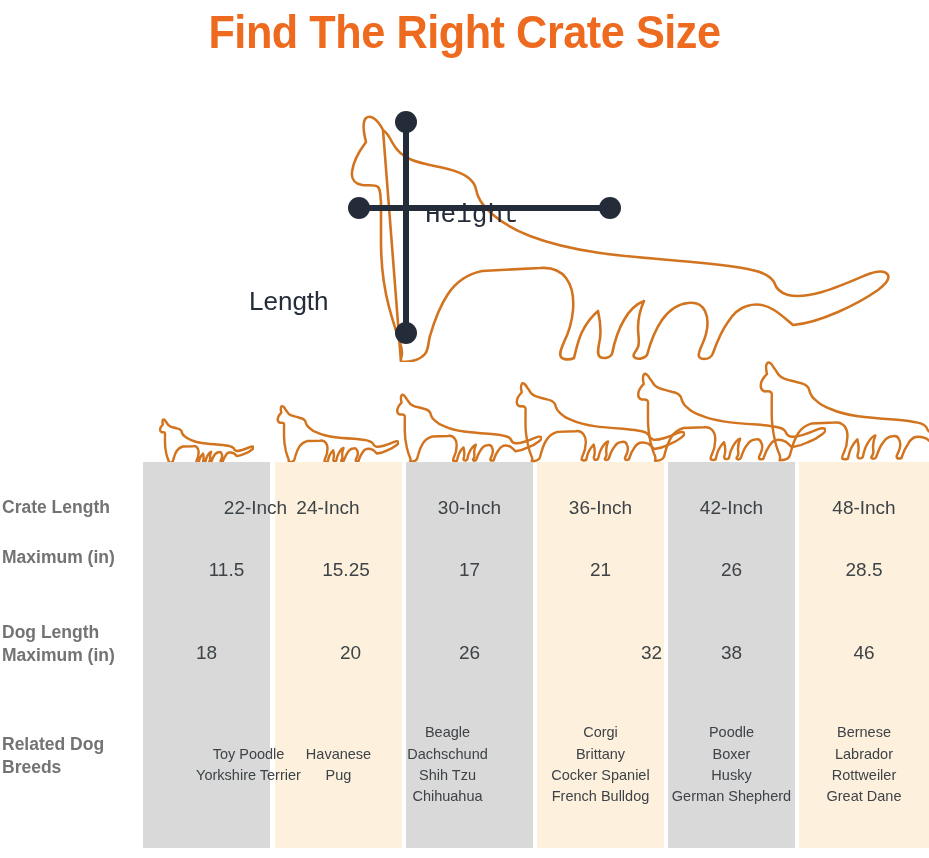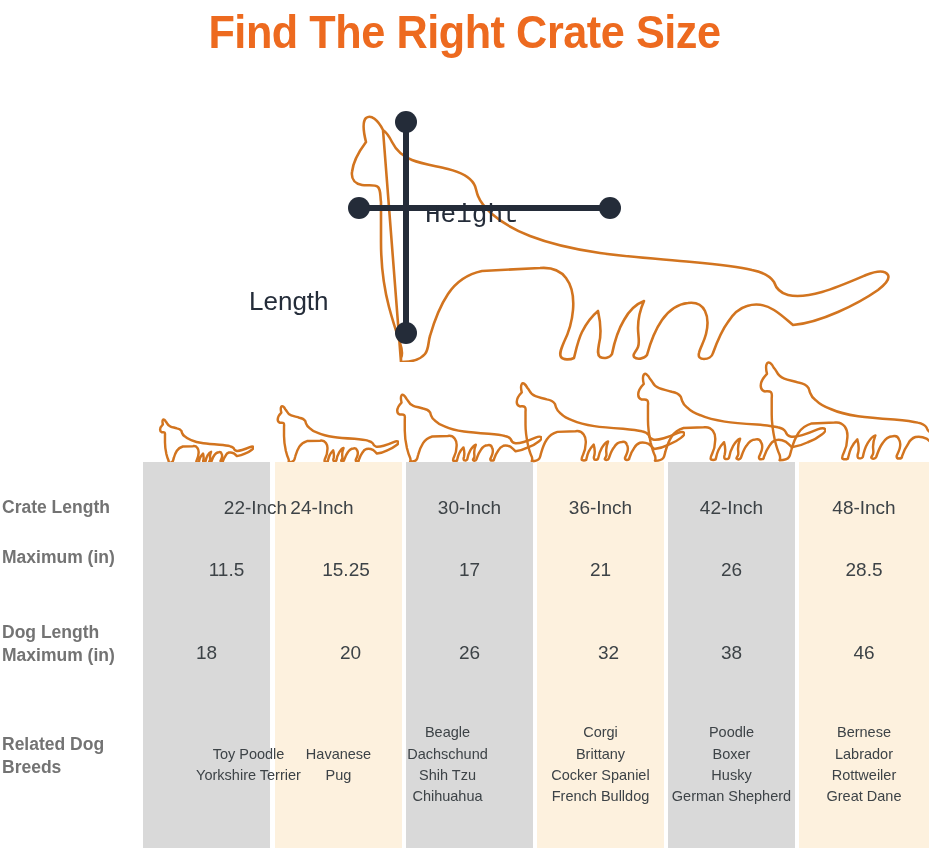--- a/index.html
+++ b/index.html
@@ -243,39 +243,39 @@
     <div>Breeds</div>
   </div>
 
 <div class="cell big" style="left: 143px; width: 129px; top: 497px; margin-left: 48px;">22-Inch</div>
 <div class="cell big" style="left: 143px; width: 127px; top: 559px; padding-left: 20px;">11.5</div>
 <div class="cell big" style="left: 143px; width: 127px; top: 642px;">18</div>
 <div class="cell breeds" style="left: 143px; width: 127px; top: 743.7px; margin-left: 42px;">
     <div>Toy Poodle</div>
     <div>Yorkshire Terrier</div>
   </div>
-<div class="cell big" style="left: 269px; width: 106px; top: 497px;">24-Inch</div>
+<div class="cell big" style="left: 275px; width: 106px; top: 497px;">24-Inch</div>
 <div class="cell big" style="left: 275px; width: 142px; top: 559px;">15.25</div>
 <div class="cell big" style="left: 275px; width: 151px; top: 642px;">20</div>
 <div class="cell breeds" style="left: 275px; width: 127px; top: 743.7px;">
     <div>Havanese</div>
     <div>Pug</div>
   </div>
 <div class="cell big" style="left: 406px; width: 127px; top: 497px;">30-Inch</div>
 <div class="cell big" style="left: 406px; width: 127px; top: 559px;">17</div>
 <div class="cell big" style="left: 406px; width: 127px; top: 642px;">26</div>
 <div class="cell breeds" style="left: 384px; width: 127px; top: 722.4px;">
     <div>Beagle</div>
     <div>Dachschund</div>
     <div>Shih Tzu</div>
     <div>Chihuahua</div>
   </div>
 <div class="cell big" style="left: 537px; width: 127px; top: 497px;">36-Inch</div>
 <div class="cell big" style="left: 537px; width: 127px; top: 559px;">21</div>
-<div class="cell big" style="left: 537px; width: 143px; top: 642px;">32</div>
+<div class="cell big" style="left: 537px; width: 143px; top: 642px; padding-left: 43px;">32</div>
 <div class="cell breeds" style="left: 537px; width: 127px; top: 722.4px;">
     <div>Corgi</div>
     <div>Brittany</div>
     <div>Cocker Spaniel</div>
     <div>French Bulldog</div>
   </div>
 <div class="cell big" style="left: 668px; width: 127px; top: 497px;">42-Inch</div>
 <div class="cell big" style="left: 668px; width: 127px; top: 559px;">26</div>
 <div class="cell big" style="left: 668px; width: 127px; top: 642px;">38</div>
 <div class="cell breeds" style="left: 668px; width: 127px; top: 722.4px;">

